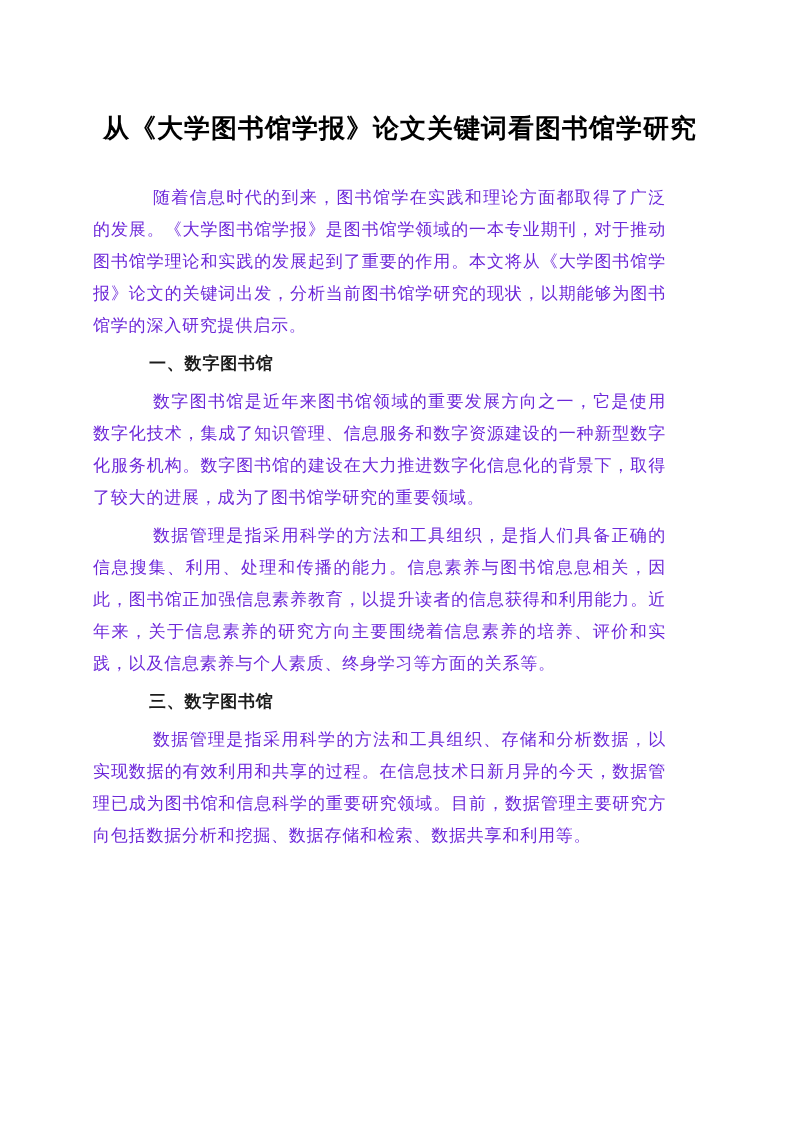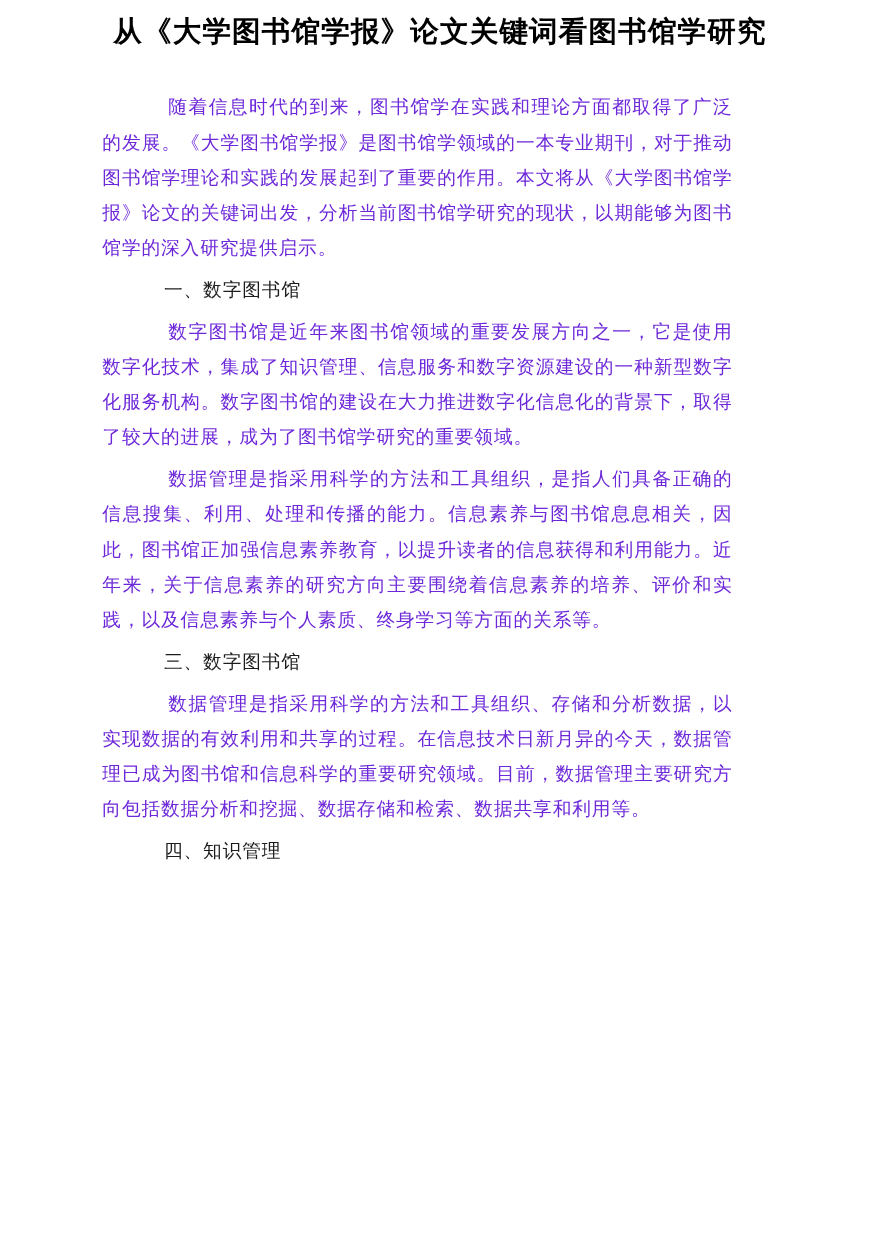--- a/index.html
+++ b/index.html
@@ -8,20 +8,21 @@
     background: #ffffff;
   }
   .page {
     position: relative;
     width: 800px;
     height: 1131px;
     box-sizing: border-box;
     background: #ffffff;
     color: #1c1c1c;
     font-family: "Liberation Sans", "DejaVu Sans", sans-serif;
+    padding-top: 100px;
     overflow: hidden;
   }
   .title {
     margin: 0 0 26px 0;
     text-align: center;
     font-size: 26px;
     line-height: 56px;
     font-weight: 700;
     color: #000000;
     letter-spacing: 1px;
@@ -41,21 +42,21 @@
     letter-spacing: 0.8px;
     text-align: justify;
     text-justify: inter-character;
     text-indent: 60px;
     color: #6d28d9;
   }
   .heading {
     margin: 4px 0 6px 0;
     font-size: 17px;
     line-height: 32px;
-    font-weight: 400;
+    font-weight: 700;
     letter-spacing: 0.8px;
     text-indent: 56px;
     color: #1c1c1c;
   }
 </style>
 </head>
 <body>
 
 <div class="page" style="background: rgb(255, 255, 255); color: rgb(28, 28, 28);">
 
@@ -71,16 +72,15 @@
 
     <p class="para">数字图书馆是近年来图书馆领域的重要发展方向之一，它是使用数字化技术，集成了知识管理、信息服务和数字资源建设的一种新型数字化服务机构。数字图书馆的建设在大力推进数字化信息化的背景下，取得了较大的进展，成为了图书馆学研究的重要领域。</p>
 
 
     <p class="para">数据管理是指采用科学的方法和工具组织，是指人们具备正确的信息搜集、利用、处理和传播的能力。信息素养与图书馆息息相关，因此，图书馆正加强信息素养教育，以提升读者的信息获得和利用能力。近年来，关于信息素养的研究方向主要围绕着信息素养的培养、评价和实践，以及信息素养与个人素质、终身学习等方面的关系等。</p>
 
     <h2 class="heading">三、数字图书馆</h2>
 
     <p class="para">数据管理是指采用科学的方法和工具组织、存储和分析数据，以实现数据的有效利用和共享的过程。在信息技术日新月异的今天，数据管理已成为图书馆和信息科学的重要研究领域。目前，数据管理主要研究方向包括数据分析和挖掘、数据存储和检索、数据共享和利用等。</p>
 
-    <h2 class="heading">四、知识管理</h2>
 
   </div>
 </div>
 
 </body></html>

